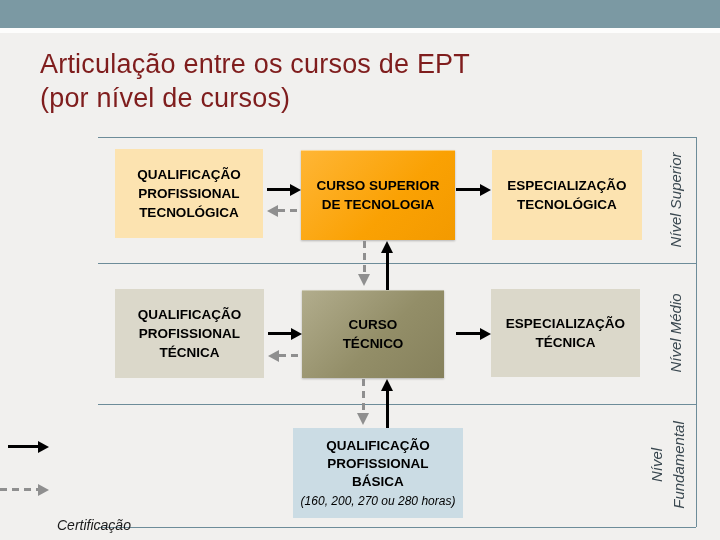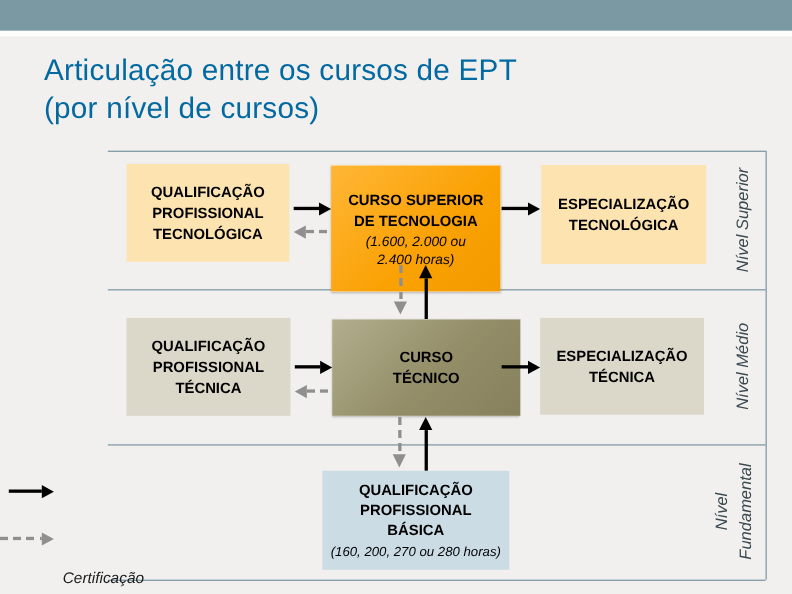--- a/index.html
+++ b/index.html
@@ -5,21 +5,21 @@
   html,body{margin:0;padding:0;background:#888;}
   .slide{
     position:relative;width:720px;height:540px;overflow:hidden;
     background:#f1f0ee;
     font-family:"Liberation Sans", sans-serif;
   }
   .topbar{position:absolute;left:0;top:0;width:720px;height:28px;background:#7b99a3;}
   .whitestrip{position:absolute;left:0;top:28px;width:720px;height:5px;background:#fdfdfc;}
   .title{
     position:absolute;left:40px;top:47px;
-    font-size:27px;line-height:34px;color:#0369a1;font-weight:400;
+    font-size:27px;line-height:34px;color:#7f1d1d;font-weight:400;
     letter-spacing:0.2px;
   }
   .divider{position:absolute;background:#6d8c99;}
   .lvl{
     position:absolute;display:flex;align-items:center;justify-content:center;
     font-style:italic;font-size:15px;line-height:22px;color:#3a4850;
     transform:rotate(-90deg);text-align:center;white-space:pre-line;
   }
   .box{
     position:absolute;display:flex;flex-direction:column;align-items:center;justify-content:center;
@@ -69,25 +69,23 @@
   <div class="lvl" style="left:611px;top:182px;width:130px;height:36px;">Nível Superior</div>
   <div class="lvl" style="left:611px;top:315px;width:130px;height:36px;">Nível Médio</div>
   <div class="lvl" style="left:603px;top:441px;width:130px;height:48px;">Nível
 Fundamental</div>
 
   <div class="box bg-sup-light" style="left:115px;top:149px;width:148px;height:89px;">
     <div class="box-label">QUALIFICAÇÃO
 PROFISSIONAL
 TECNOLÓGICA</div>
   </div>
-  <div class="box bg-sup-strong" style="left:301px;top:150px;width:154px;height:115px;">
+  <div class="box bg-sup-strong" style="left:301px;top:150px;width:154px;height:90px;">
     <div class="box-label">CURSO SUPERIOR
 DE TECNOLOGIA</div>
-    <div class="hours">(1.600, 2.000 ou
-2.400 horas)</div>
   </div>
   <div class="box bg-sup-light" style="left:492px;top:150px;width:150px;height:90px;">
     <div class="box-label">ESPECIALIZAÇÃO
 TECNOLÓGICA</div>
   </div>
 
   <div>
     <div class="shaft-h" style="left:267px;top:188px;width:23px;"></div>
     <div class="head h-right-k" style="left:290px;top:184px;"></div>
   </div>
@@ -107,21 +105,21 @@
   <div>
     <div class="head h-up-k" style="left:381px;top:241px;"></div>
     <div class="shaft-v" style="left:386px;top:253px;height:37px;"></div>
   </div>
 
   <div class="box bg-med-light" style="left:115px;top:289px;width:149px;height:89px;">
     <div class="box-label">QUALIFICAÇÃO
 PROFISSIONAL
 TÉCNICA</div>
   </div>
-  <div class="box bg-med-strong" style="left:302px;top:290px;width:171px;height:88px;">
+  <div class="box bg-med-strong" style="left:302px;top:290px;width:142px;height:88px;">
     <div class="box-label">CURSO
 TÉCNICO</div>
   </div>
   <div class="box bg-med-light" style="left:491px;top:289px;width:149px;height:88px;">
     <div class="box-label">ESPECIALIZAÇÃO
 TÉCNICA</div>
   </div>
 
   <div>
     <div class="shaft-h" style="left:268px;top:332px;width:23px;"></div>

